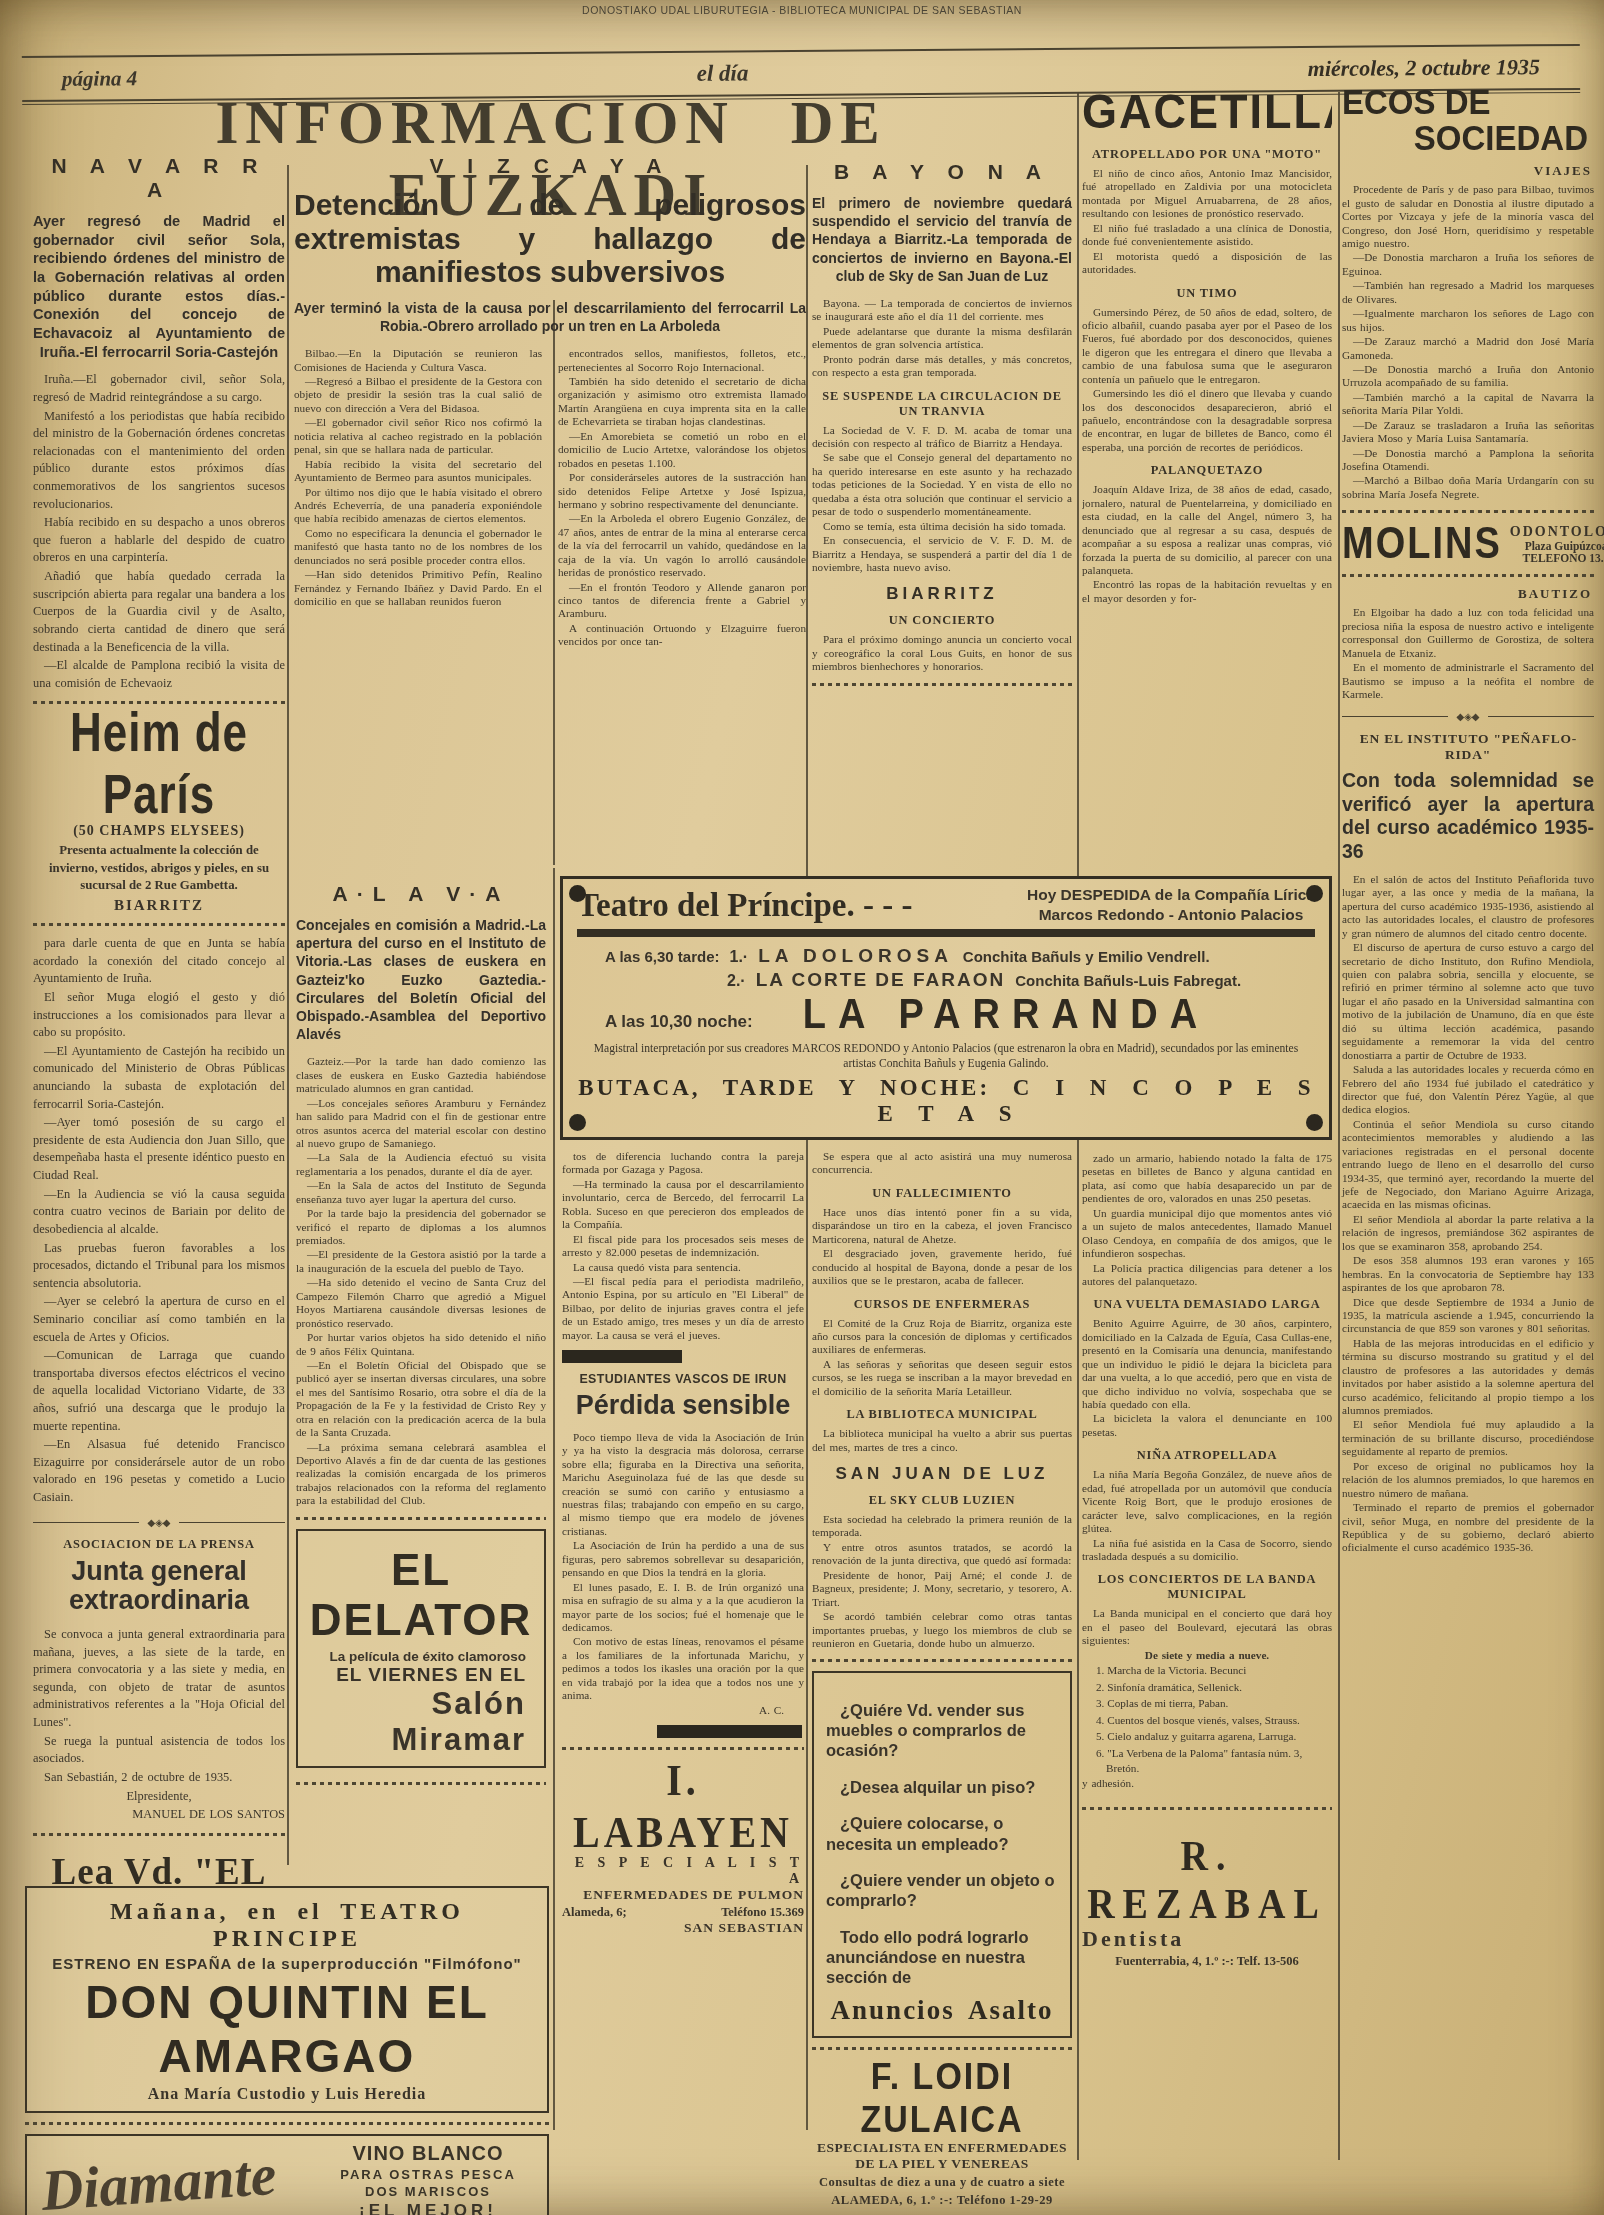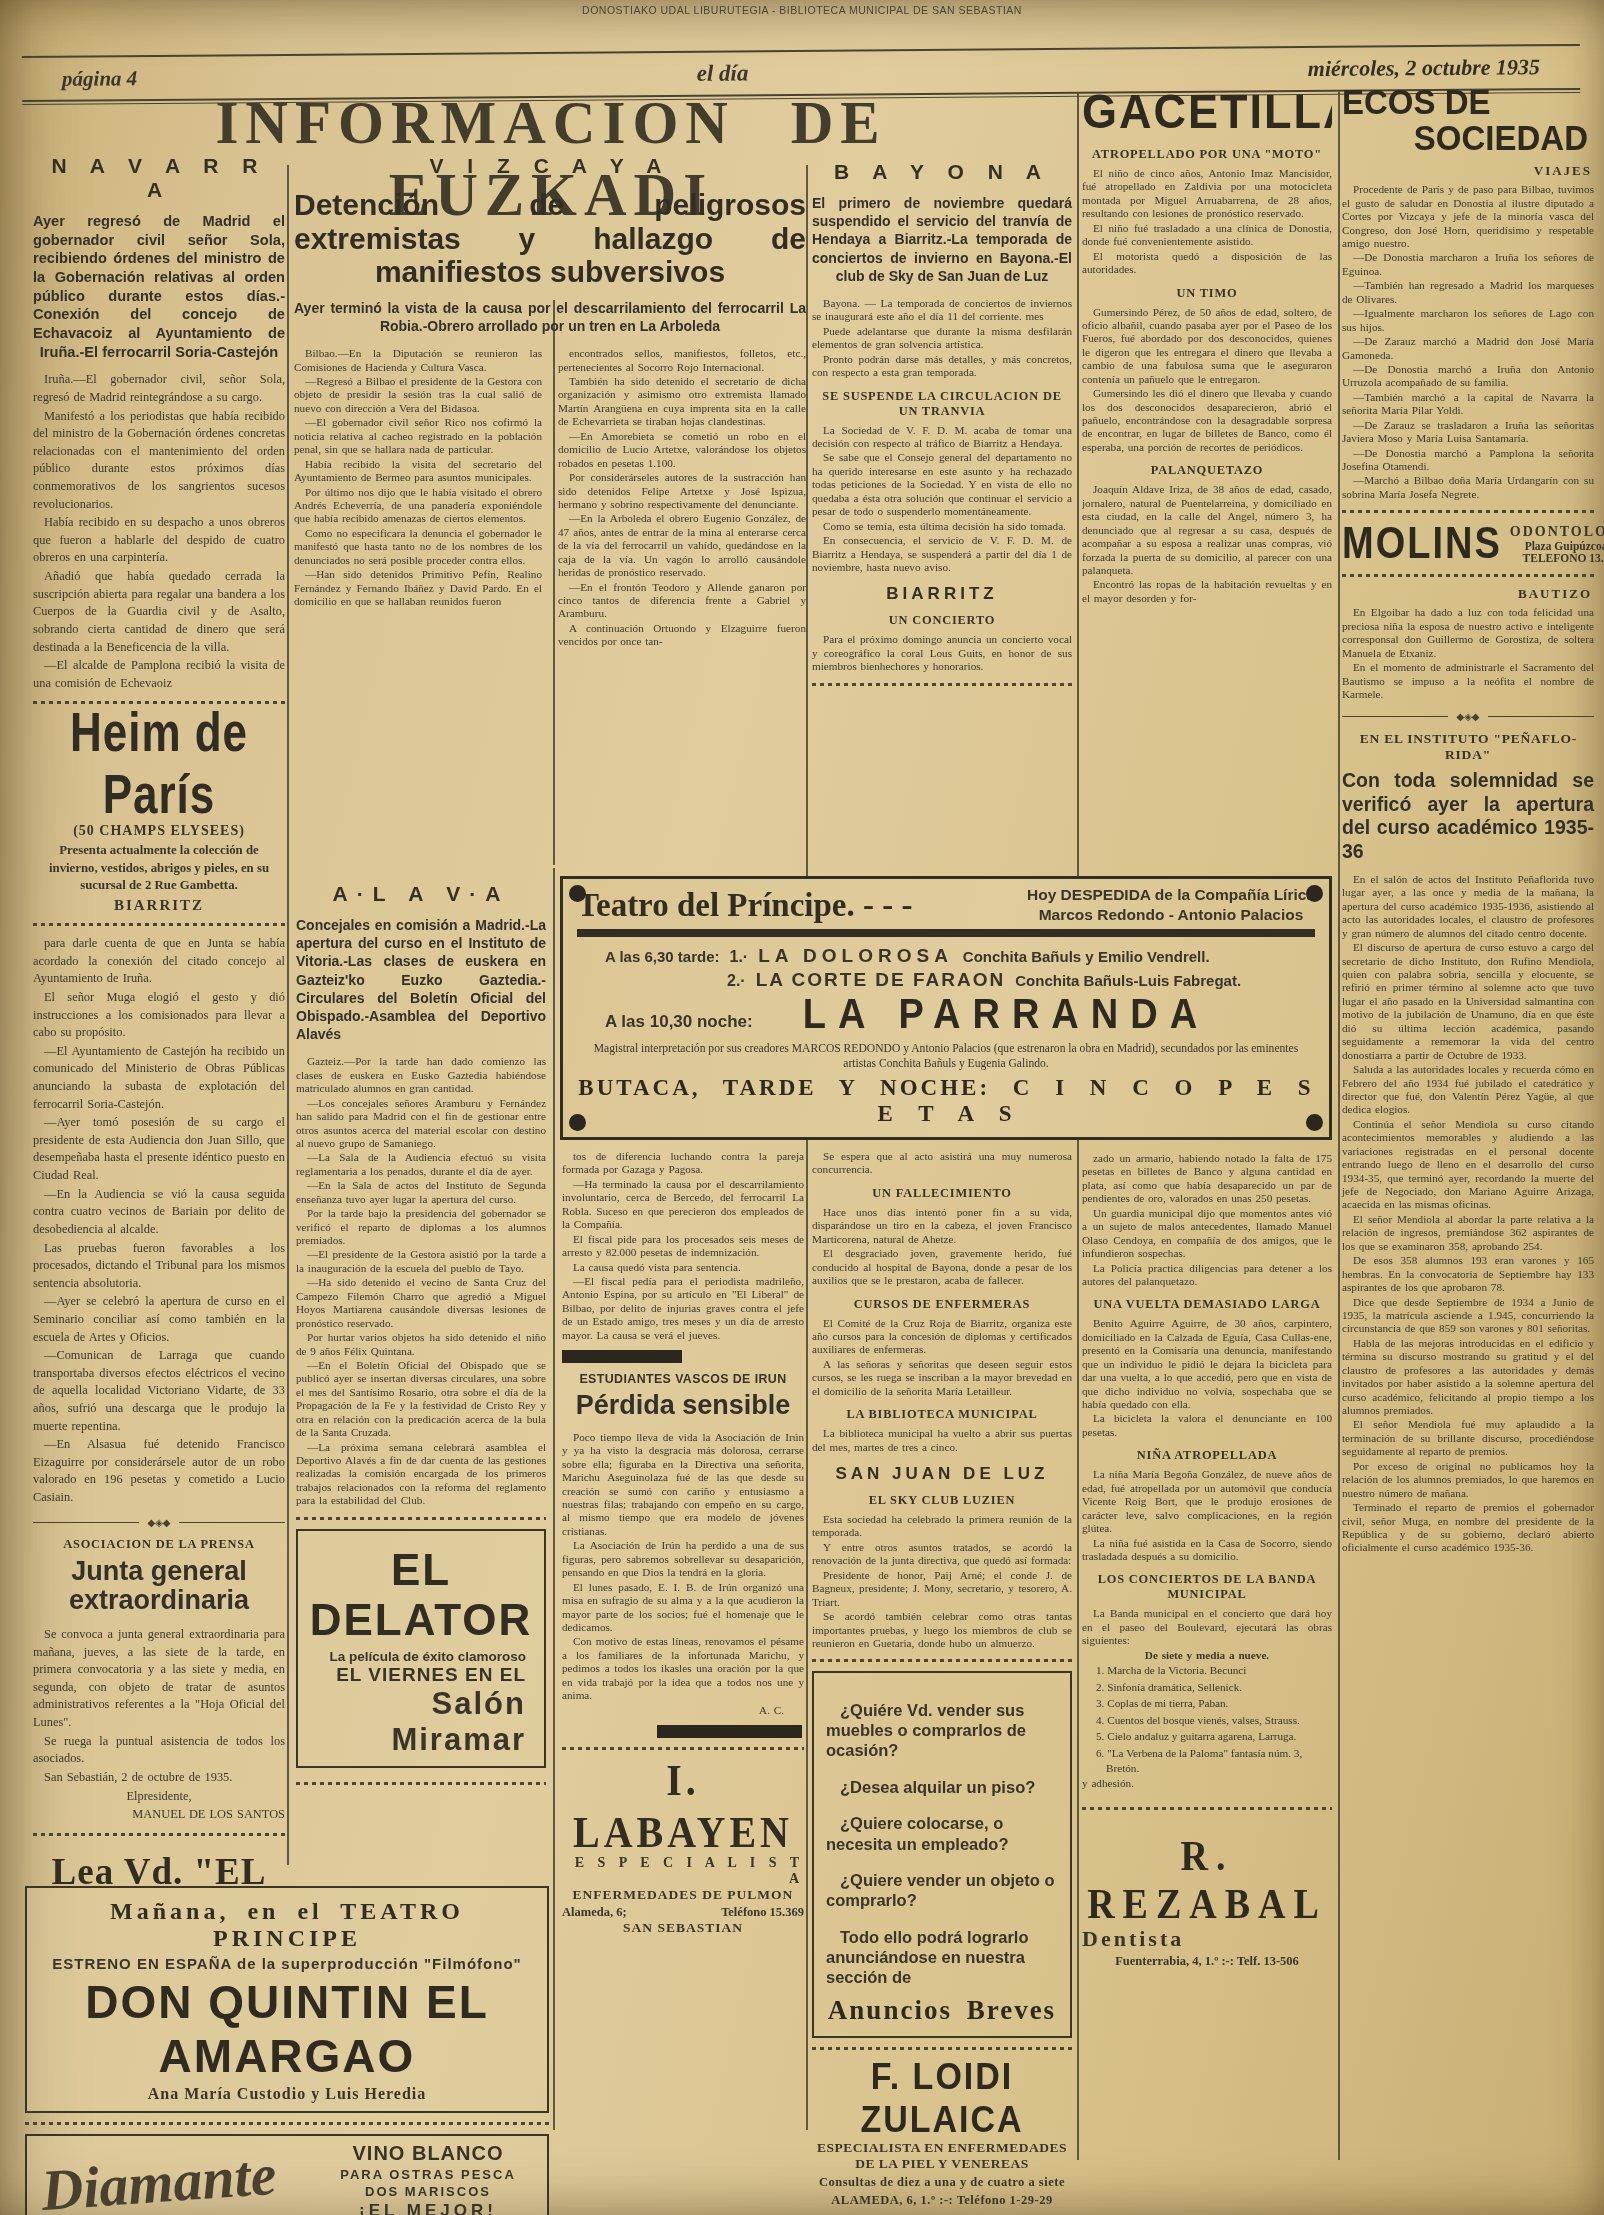--- a/index.html
+++ b/index.html
@@ -57,21 +57,21 @@
   .dia-r .r1{font-size:20px;letter-spacing:1px;}
   .dia-r .r2,.dia-r .r3{font-size:13px;letter-spacing:2px;margin:2px 0;}
   .dia-r .r4{font-size:17px;letter-spacing:4px;}
   .mol{display:flex;align-items:center;gap:8px;margin:4px 0;}
   .mol-name{font-family:"Liberation Sans",sans-serif;font-weight:800;font-size:38px;letter-spacing:2px;transform:scaleY(1.15);color:#2f2a20;}
   .mol-r{flex:1;text-align:center;font-weight:700;}
   .mol-r .r1{font-size:14px;letter-spacing:2px;}
   .mol-r .r2,.mol-r .r3{font-size:11.5px;}
   .lab-n{font-weight:800;font-size:40px;text-align:center;letter-spacing:4px;transform:scaleY(1.1);color:#322d22;}
   .lab-l{font-weight:700;text-align:right;font-size:14px;letter-spacing:5px;margin-top:2px;}
-  .lab-m{font-weight:700;text-align:center;font-size:13.5px;letter-spacing:1px;}
+  .lab-m{font-weight:700;text-align:right;font-size:13.5px;letter-spacing:1px;}
   .lab-a{display:flex;justify-content:space-between;font-weight:700;font-size:12.5px;margin-top:2px;}
   .loi-n{font-family:"Liberation Sans",sans-serif;font-weight:800;font-size:34px;text-align:center;letter-spacing:2px;transform:scaleY(1.1);color:#2f2a20;}
   .loi-l{font-weight:700;text-align:center;font-size:12.5px;letter-spacing:.5px;margin-top:3px;}
   .rez-n{font-weight:800;font-size:38px;text-align:center;letter-spacing:8px;transform:scaleY(1.1);color:#2f2a20;}
   .rez-d{font-weight:800;font-size:22px;text-align:left;letter-spacing:3px;margin:2px 0;}
   .rez-a{font-weight:700;font-size:12.5px;text-align:center;}
   
   .teatro{position:absolute;left:560px;top:876px;width:772px;height:264px;z-index:6;background:linear-gradient(100deg,#dcc694,#e0cc9d 55%,#d8c28c);border:3px solid #332e23;box-sizing:border-box;padding:6px 14px 4px;}
   .te-dot{position:absolute;width:17px;height:17px;border-radius:50%;background:#2b271e;}
   .te-top{display:flex;justify-content:space-between;align-items:center;}
@@ -297,21 +297,21 @@
       </div>
     <div class="wavy"></div>
     <div class="anun">
       <div>
           <p class="q">¿Quiére Vd. vender sus muebles o comprarlos de ocasión?</p>
           <p class="q">¿Desea alquilar un piso?</p>
           <p class="q">¿Quiere colocarse, o necesita un empleado?</p>
           <p class="q">¿Quiere vender un objeto o comprarlo?</p>
           <p class="q">Todo ello podrá lograrlo anunciándose en nuestra sección de</p>
         </div>
-      <div class="anun-t">Anuncios Breves</div>
+      <div class="anun-t">Anuncios Asalto</div>
     </div>
     <div class="wavy"></div>
     <div>
       <div class="loi-n">F. LOIDI ZULAICA</div>
       <div class="loi-l" style="font-size:13.5px">ESPECIALISTA EN ENFERMEDADES DE LA PIEL Y VENEREAS</div>
       <div class="loi-l">Consultas de diez a una y de cuatro a siete</div>
       <div class="loi-l">ALAMEDA, 6, 1.º :-: Teléfono 1-29-29</div>
     </div>
   </div>
 

